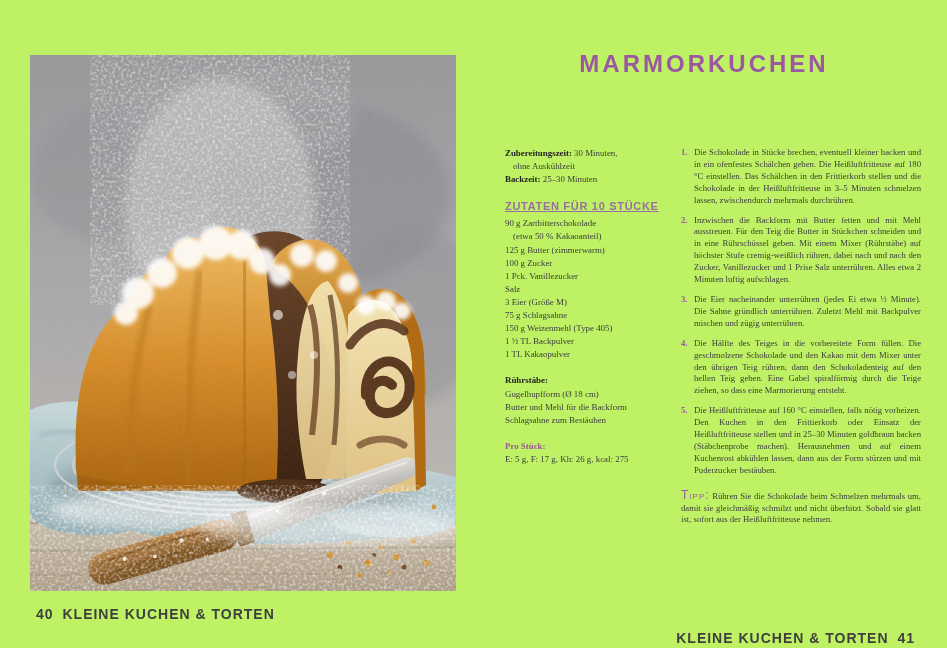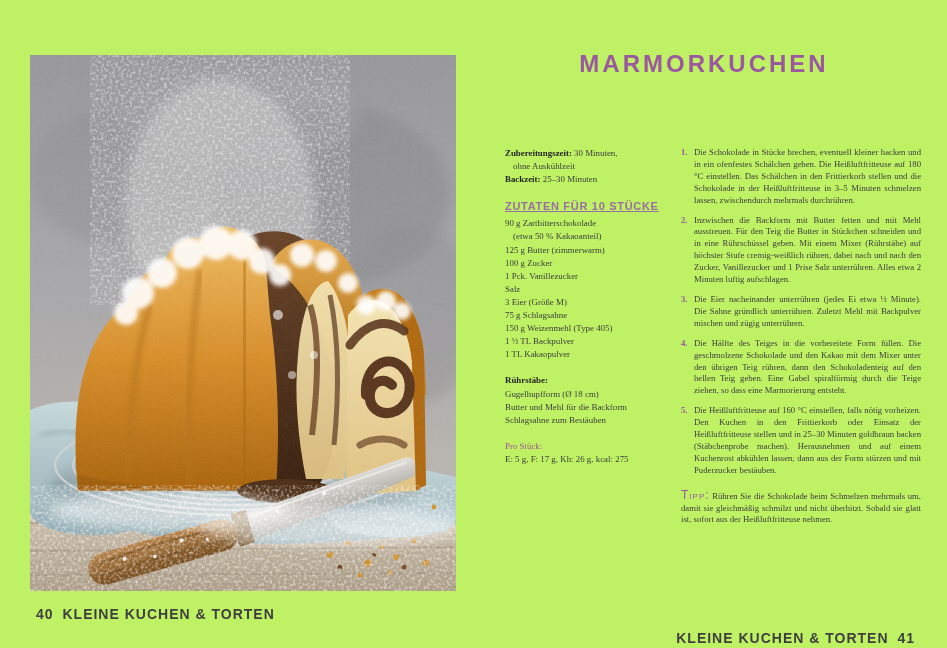--- a/index.html
+++ b/index.html
@@ -20,21 +20,21 @@
              font-size:13.5px; letter-spacing:2px; color:var(--accent); }
 
   .columns{ position:absolute; left:505px; top:147px; width:416px; display:flex; gap:16px; }
 
   .info-col{ width:160px; font-size:8.9px; line-height:13.1px; }
   .info-col b{ color:#242424; }
   .indent{ padding-left:8px; }
   .ing-heading{ font-family:"Liberation Sans", sans-serif; font-size:11px; font-weight:bold;
                 letter-spacing:0.7px; color:var(--accent2); margin:14px 0 4px;text-decoration:underline; }
   .block-gap{ height:13px; }
-  .purple-label{ color:#a2549b; font-weight:normal; }
+  .purple-label{ color:#a2549b; font-weight:bold; }
 
   .steps-col{ flex:1; font-size:8.7px; line-height:11.9px; }
   .step{ display:flex; margin-bottom:8px; }
   .step-num{ flex:0 0 13px; color:var(--accent); font-weight:bold; }
   .step-text{ flex:1; text-align:justify; }
   .tip{ margin-top:13px; text-align:justify; }
   .tip-label{ font-family:"Liberation Sans", sans-serif; font-variant:small-caps; letter-spacing:1px;
               font-size:12px; color:var(--accent); }
 
   .footer{ position:absolute; top:606px; font-family:"Liberation Sans", sans-serif; font-size:14px;

